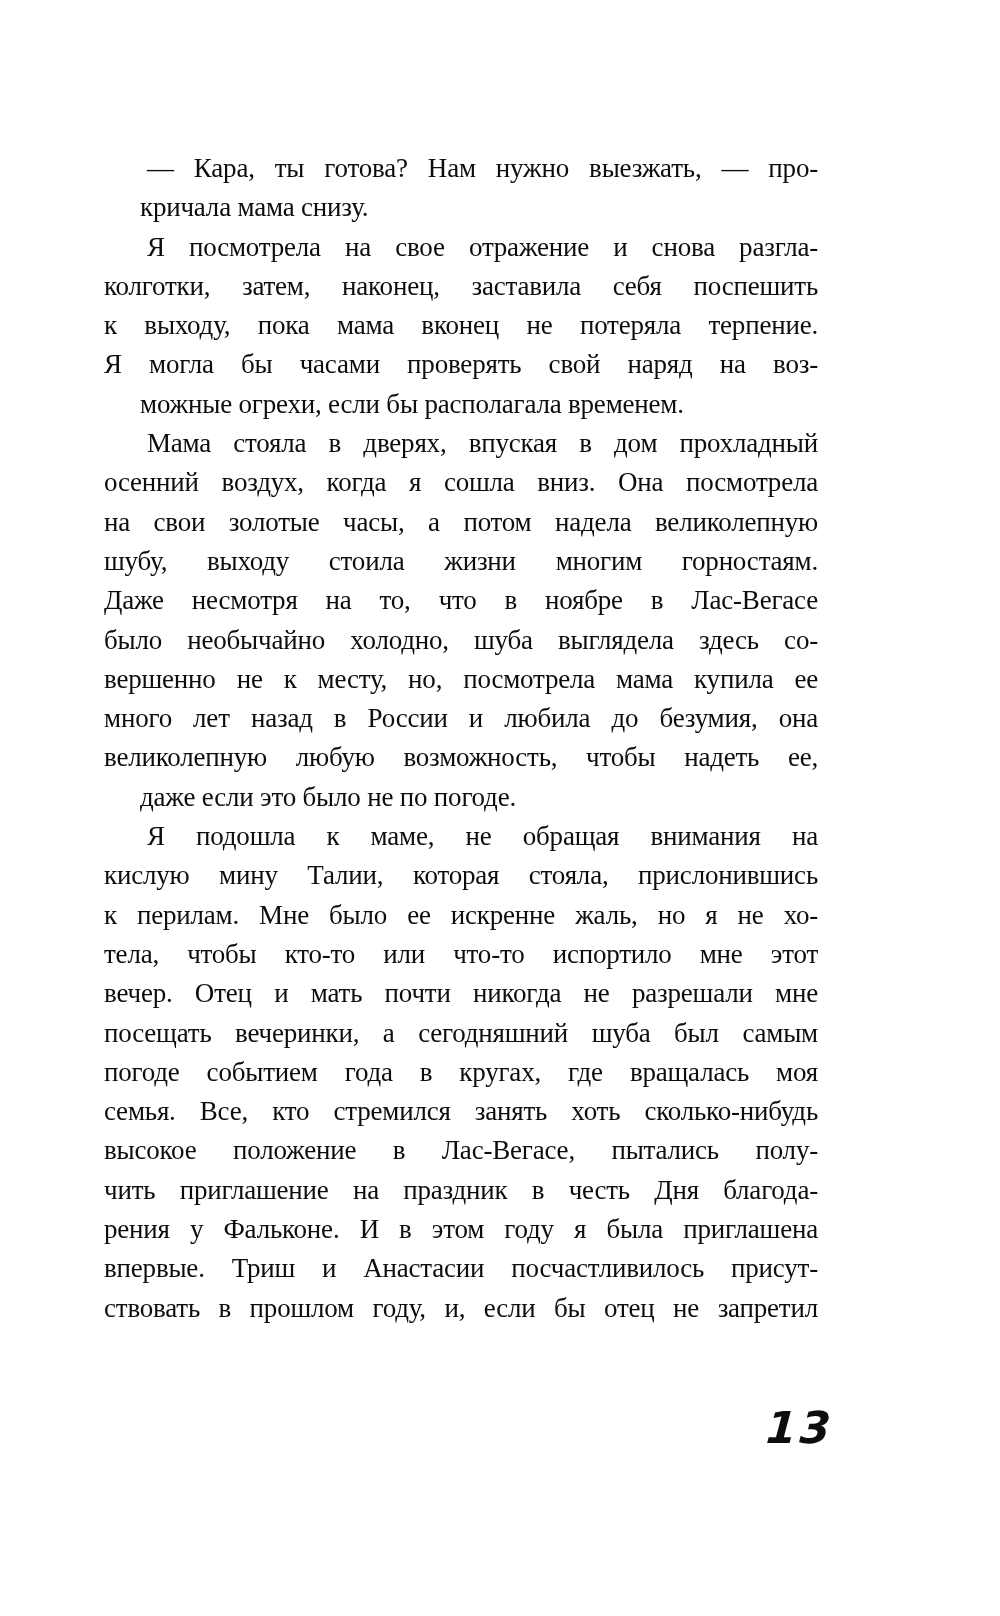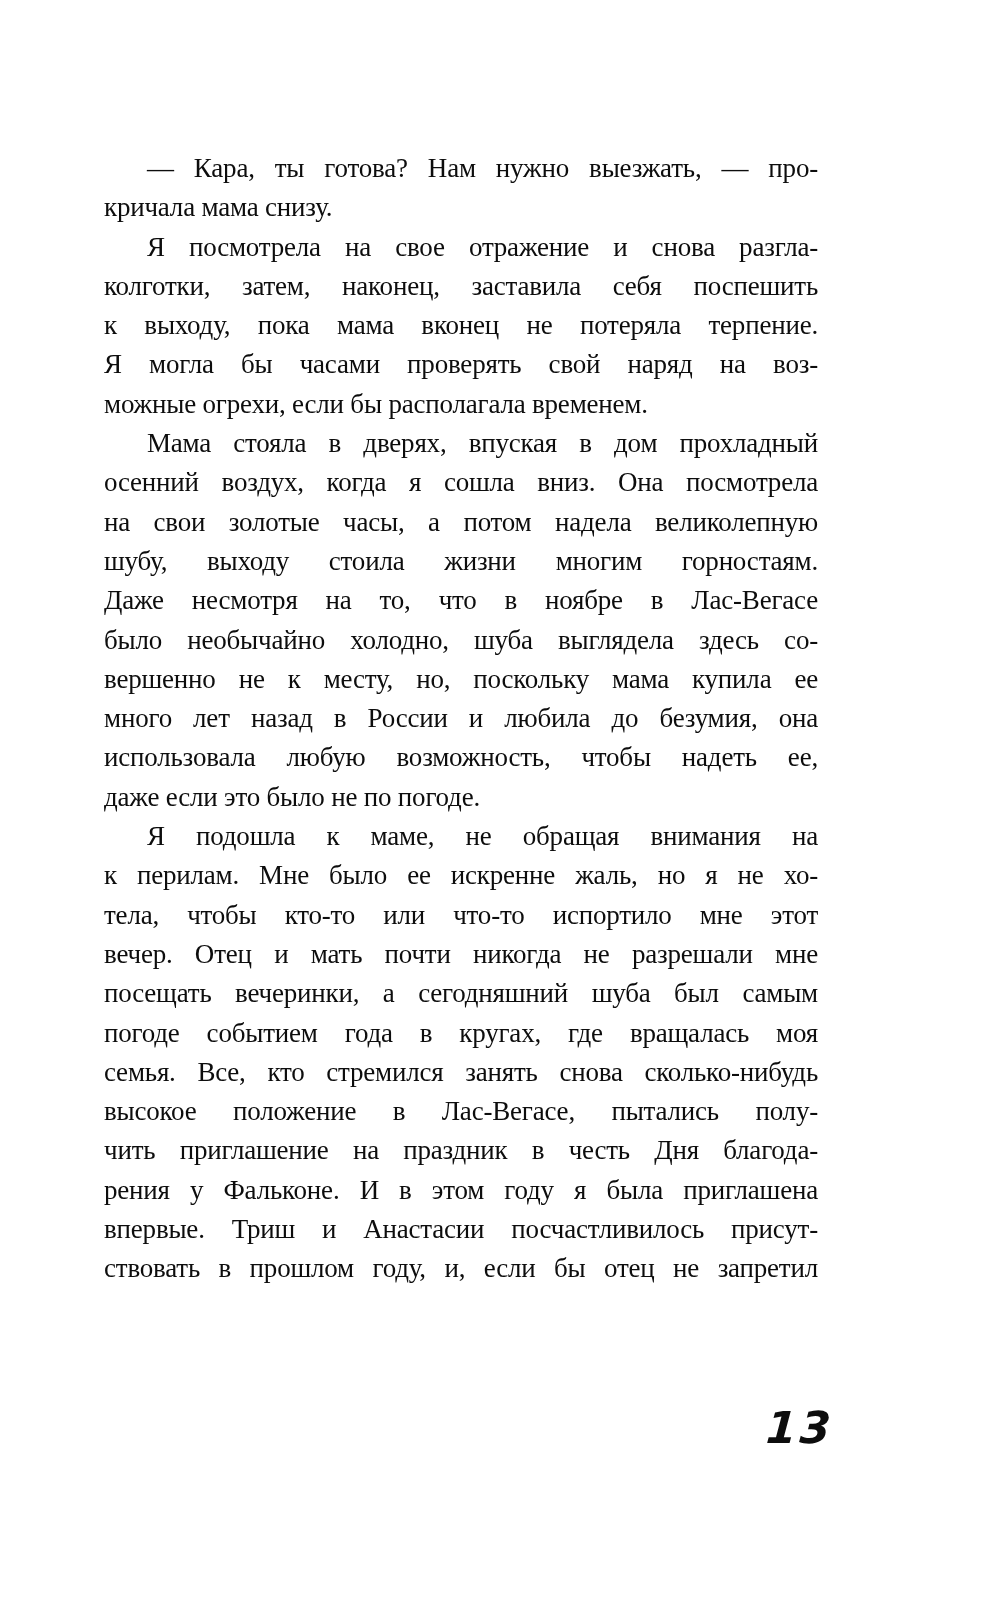--- a/index.html
+++ b/index.html
@@ -36,20 +36,21 @@
     text-align: justify;
     text-align-last: justify;
     white-space: normal;
     overflow: visible;
   }
   .line.indent {
     text-indent: 43px;
   }
   .line.final {
     text-align-last: left;
+    margin-left: 36px;
   }
   .page-number {
     position: absolute;
     left: 740px;
     top: 1402px;
     width: 120px;
     text-align: center;
     font-family: "DejaVu Sans", sans-serif;
     font-size: 44px;
     font-weight: 700;
@@ -75,33 +76,34 @@
         <div class="line">Я могла бы часами проверять свой наряд на воз-</div>
         <div class="line final">можные огрехи, если бы располагала временем.</div>
       </div>
       <div class="paragraph">
         <div class="line indent">Мама стояла в дверях, впуская в дом прохладный</div>
         <div class="line">осенний воздух, когда я сошла вниз. Она посмотрела</div>
         <div class="line">на свои золотые часы, а потом надела великолепную</div>
         <div class="line">шубу, выходу стоила жизни многим горностаям.</div>
         <div class="line">Даже несмотря на то, что в ноябре в Лас-Вегасе</div>
         <div class="line">было необычайно холодно, шуба выглядела здесь со-</div>
-        <div class="line">вершенно не к месту, но, поскольку мама купила ее</div>
+        <div class="line">вершенно не к месту, но, посмотрела мама купила ее</div>
         <div class="line">много лет назад в России и любила до безумия, она</div>
-        <div class="line">использовала любую возможность, чтобы надеть ее,</div>
+        <div class="line">великолепную любую возможность, чтобы надеть ее,</div>
         <div class="line final">даже если это было не по погоде.</div>
       </div>
       <div class="paragraph">
         <div class="line indent">Я подошла к маме, не обращая внимания на</div>
+        <div class="line">кислую мину Талии, которая стояла, прислонившись</div>
         <div class="line">к перилам. Мне было ее искренне жаль, но я не хо-</div>
         <div class="line">тела, чтобы кто-то или что-то испортило мне этот</div>
         <div class="line">вечер. Отец и мать почти никогда не разрешали мне</div>
         <div class="line">посещать вечеринки, а сегодняшний шуба был самым</div>
         <div class="line">погоде событием года в кругах, где вращалась моя</div>
-        <div class="line">семья. Все, кто стремился занять снова сколько-нибудь</div>
+        <div class="line">семья. Все, кто стремился занять хоть сколько-нибудь</div>
         <div class="line">высокое положение в Лас-Вегасе, пытались полу-</div>
         <div class="line">чить приглашение на праздник в честь Дня благода-</div>
         <div class="line">рения у Фальконе. И в этом году я была приглашена</div>
         <div class="line">впервые. Триш и Анастасии посчастливилось присут-</div>
         <div class="line">ствовать в прошлом году, и, если бы отец не запретил</div>
       </div>
     </div>
   <div class="page-number">13</div>
 </div>
 

